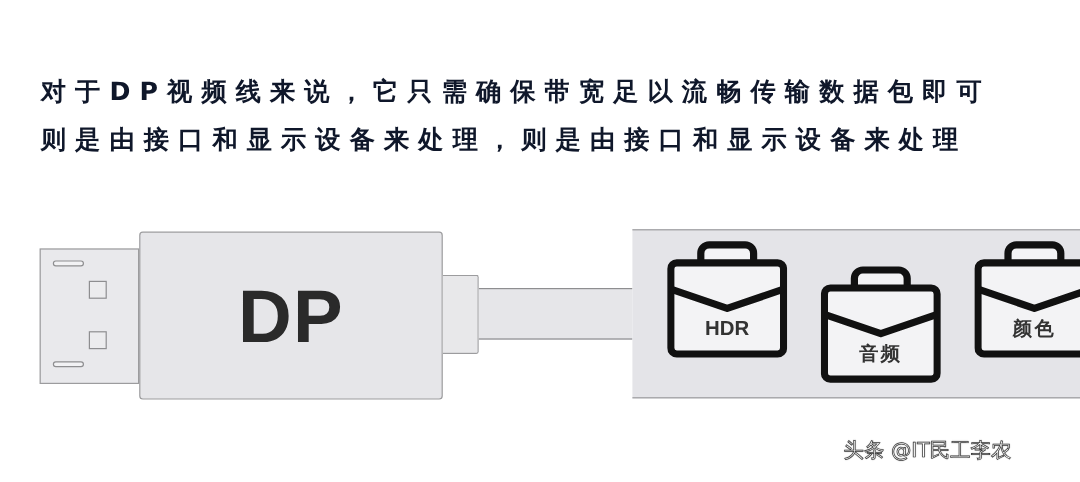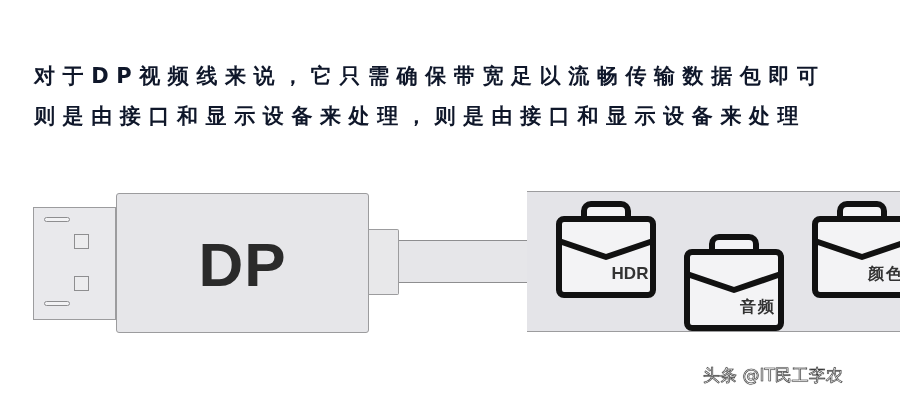--- a/index.html
+++ b/index.html
@@ -130,25 +130,24 @@
     }
     .packet-label {
       position: absolute;
       left: 0;
       width: 100px;
       text-align: center;
       font-weight: bold;
       font-size: 16px;
       color: #333;
       letter-spacing: 2px;
-      padding-left: 24px;
     }
     .packet-hdr { left: 29px; top: 7px; }
     .packet-hdr .packet-label { top: 65px; font-family: "Liberation Sans", sans-serif; font-size: 17px; letter-spacing: 0; }
-    .packet-audio { left: 157px; top: 40px; font-family: Liberation Mono, monospace; }
+    .packet-audio { left: 157px; top: 28px; font-family: Liberation Mono, monospace; }
     .packet-audio .packet-label { top: 65px; }
     .packet-color { left: 285px; top: 7px; }
     .packet-color .packet-label { top: 65px; }
 
     .watermark {
       position: absolute;
       left: 703px;
       top: 364px;
       font-size: 17px;
       color: #ffffff;

